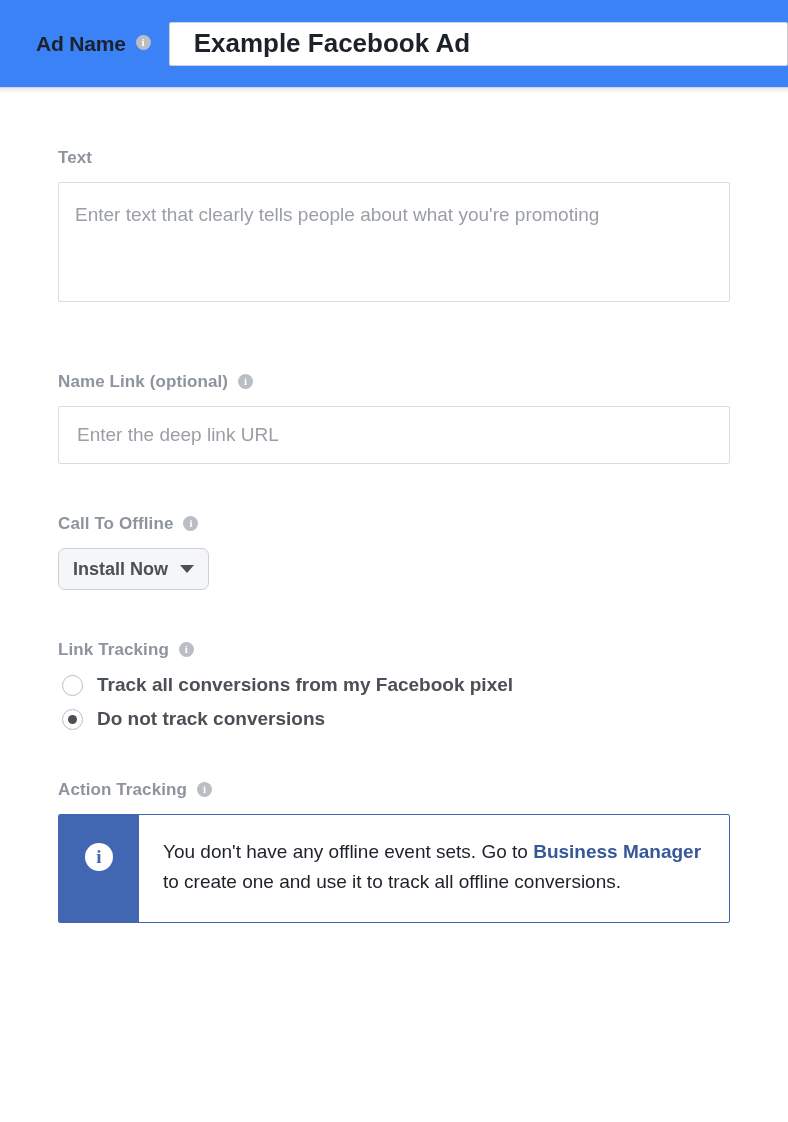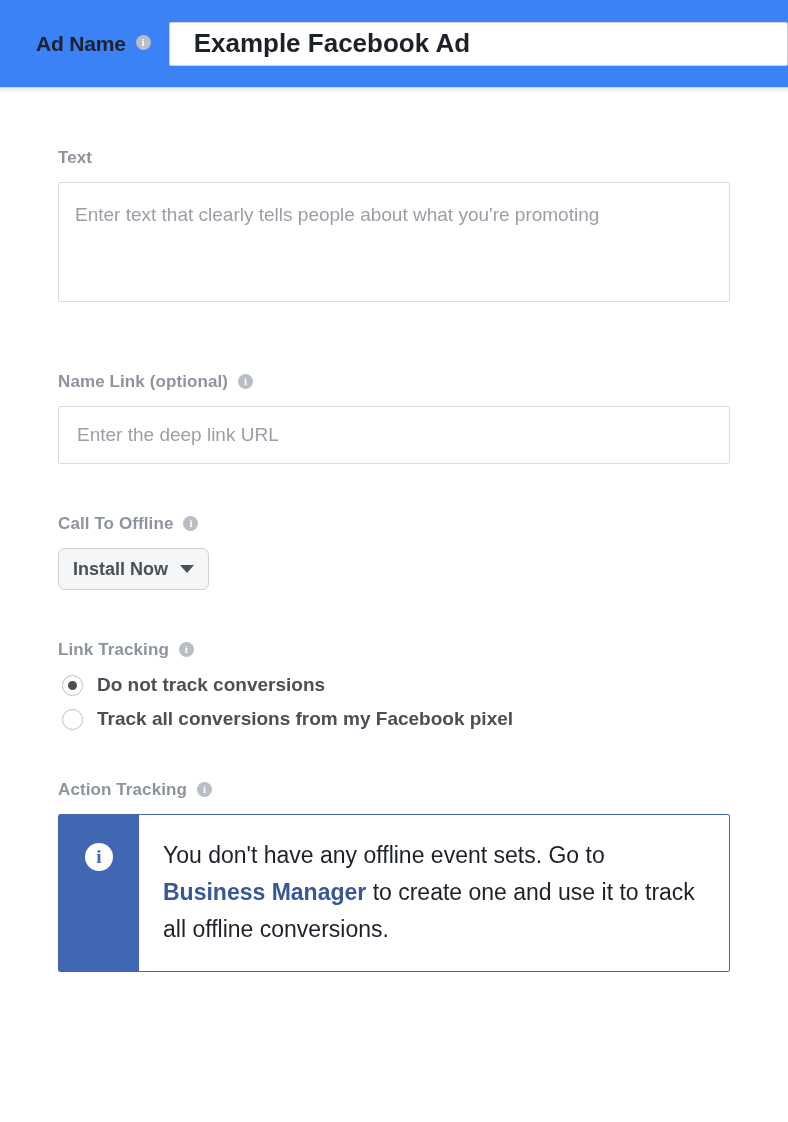--- a/index.html
+++ b/index.html
@@ -206,21 +206,21 @@
     background: #ffffff;
     color: #4267b2;
     font-family: "Liberation Serif", serif;
     font-weight: bold;
     font-size: 19px;
     line-height: 28px;
     text-align: center;
   }
   .banner-text {
     padding: 22px 24px 24px 24px;
-    font-size: 23px;
+    font-size: 19px;
     line-height: 1.6;
     color: #1d2129;
   }
   .banner-link {
     color: #365899;
     font-weight: bold;
     text-decoration: none;
     cursor: pointer;
   }
 </style>
@@ -267,26 +267,26 @@
   </div>
 
   <div class="gap-md"></div>
 
   <div class="field">
     <div class="field-label">
       <span>Link Tracking</span>
       <span class="info-icon">i</span>
     </div>
     <div class="radio-row">
+      <span class="radio"></span>
+      <span class="radio-label">Track all conversions from my Facebook pixel</span>
+    </div>
+    <div class="radio-row">
       <span class="radio checked"></span>
       <span class="radio-label">Do not track conversions</span>
-    </div>
-    <div class="radio-row">
-      <span class="radio"></span>
-      <span class="radio-label">Track all conversions from my Facebook pixel</span>
     </div>
   </div>
 
   <div class="gap-sm"></div>
 
   <div class="field">
     <div class="field-label">
       <span>Action Tracking</span>
       <span class="info-icon">i</span>
     </div>

